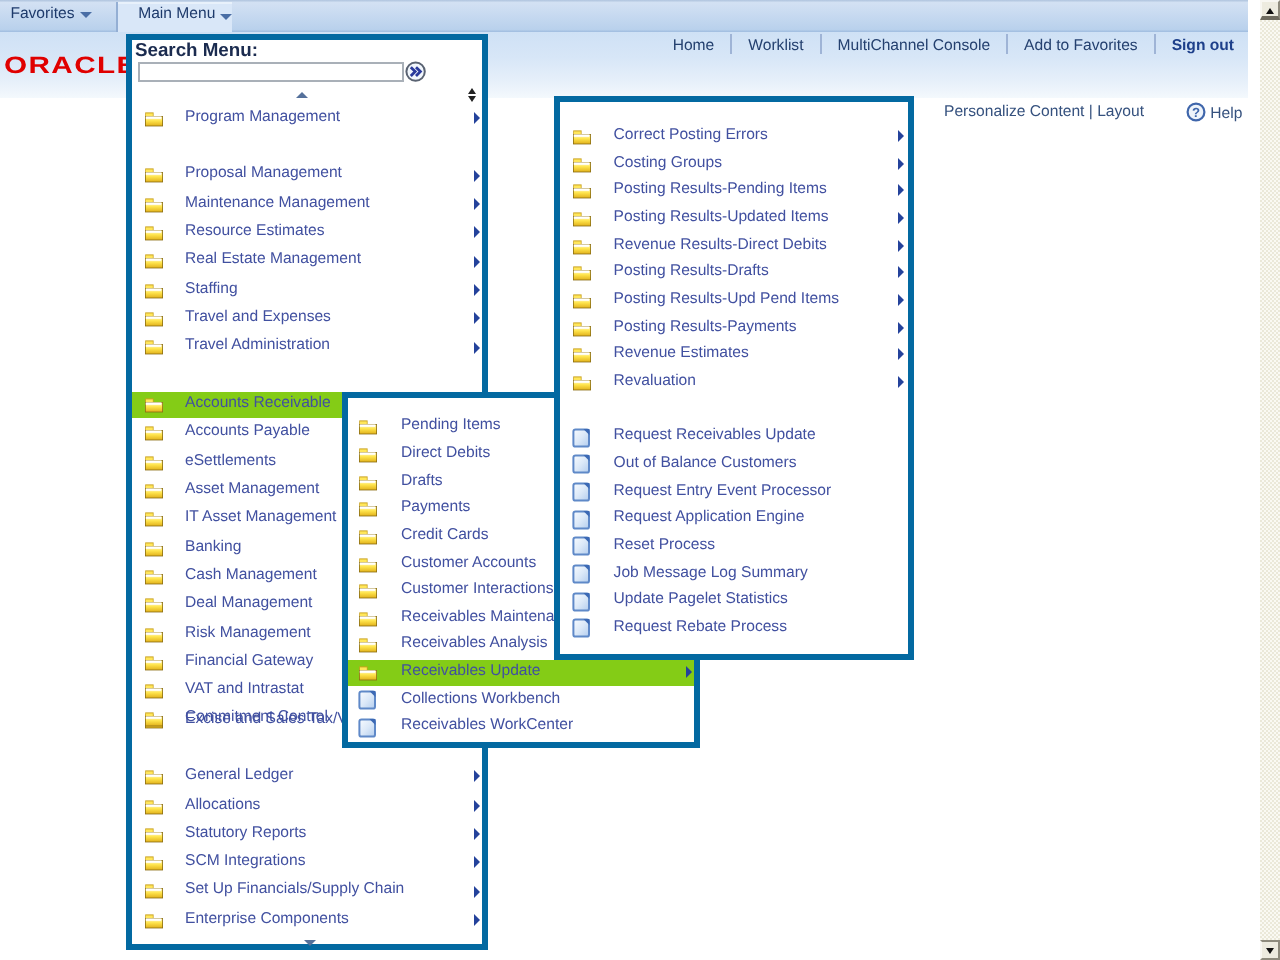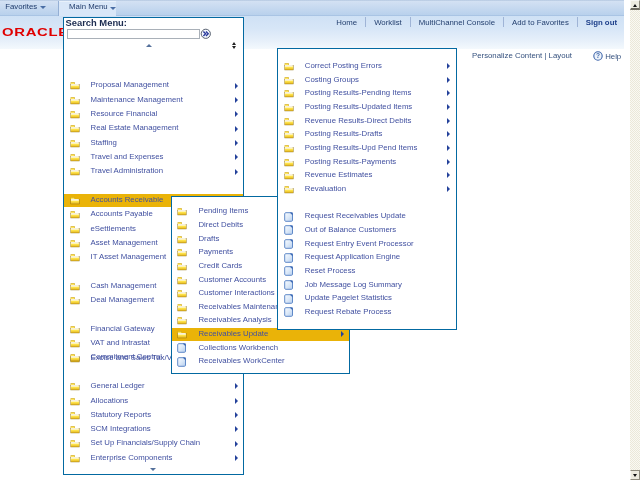--- a/index.html
+++ b/index.html
@@ -26,23 +26,23 @@
  background:conic-gradient(#faf9f3 90deg,#ebe8d9 90deg 180deg,#faf9f3 180deg 270deg,#ebe8d9 270deg);
  background-size:2px 2px}
 .sbtn{position:absolute;left:0;width:10px;height:10px;background:#edebdf;
  border:1px solid;border-color:#f8f7f2 #8e8b7d #8e8b7d #f8f7f2;box-sizing:border-box}
 .sbtn i{position:absolute;left:1.6px;width:0;height:0;border-style:solid;border-color:transparent}
 #sbu{top:0;border-bottom:2.4px solid #6f6c60}
 #sbu i{top:2.6px;border-width:0 2.6px 3.4px 2.6px;border-bottom-color:#111}
 #sbd{top:469.6px;border-top:1px solid #8e8b7d}
 #sbd i{top:3px;border-width:3.4px 2.6px 0 2.6px;border-top-color:#111}
 
-.panel{position:absolute;background:#fff;border:1px solid #0369a1;box-sizing:border-box}
+.panel{position:absolute;background:#fff;border:3px solid #0369a1;box-sizing:border-box}
 .row{position:absolute;left:0;width:100%}
-.row.hl{background:#eab308}
+.row.hl{background:#84cc16}
 .ic{position:absolute}
 .lb{position:absolute;top:50%;transform:translateY(-50%);margin-top:-1.5px;font-size:7.8px;line-height:9px;
  color:#4150a0;white-space:nowrap}
 i.ar{position:absolute;top:50%;margin-top:-3.4px;width:0;height:0;border-style:solid;
  border-color:transparent;border-width:3px 0 3px 3.5px;border-left-color:#24429b}
 .smlbl{position:absolute;left:1.5px;top:-0.6px;font-size:9.4px;font-weight:bold;color:#1b2b4f}
 .sin{position:absolute;left:2.5px;top:10.8px;width:133px;height:10.4px;background:#fff;
  border:1px solid #a9b0b8;box-sizing:border-box}
 .gob{position:absolute;left:136.3px;top:10.4px}
 i.tup,i.tdn{position:absolute;width:0;height:0;border-style:solid;border-color:transparent}
@@ -92,20 +92,31 @@
 <div class="smlbl">Search Menu:</div>
 <div class="sin"></div>
 <svg class="gob" width="12" height="12" viewBox="0 0 12 12">
 <circle cx="5.8" cy="5.8" r="4.6" fill="#f2f7fd" stroke="#5a6372" stroke-width="1"></circle>
 <path d="M3.4 3.6 L5.6 5.8 L3.4 8.0 M6.0 3.6 L8.2 5.8 L6.0 8.0" fill="none" stroke="#2a3a9c" stroke-width="1.4"></path>
 </svg>
 <i class="tup" style="left:81.8px;top:25.9px"></i>
 <i class="tup" style="left:167.5px;top:23.5px;border-width:0 2.6px 3px 2.6px;border-bottom-color:#222"></i>
 <i class="tdn" style="left:167.5px;top:27.8px;border-width:3px 2.6px 0 2.6px;border-top-color:#222"></i>
 <i class="tdn" style="left:85.7px;top:449.8px"></i>
+<div class="row" style="top:32.7px;height:13.4px">
+<svg class="ic" style="left:6px;top:2.2px" width="10" height="9" viewBox="0 0 10 9">
+<rect x="0.6" y="1.2" width="4.2" height="3" fill="#caa21d"></rect>
+<rect x="1.0" y="1.7" width="3.4" height="2.2" fill="#ffe65a"></rect>
+<rect x="0.5" y="3.0" width="9" height="5.2" fill="#8a6d12"></rect>
+<rect x="0.9" y="3.3" width="8.2" height="4.5" fill="url(#fg)"></rect>
+<rect x="0.9" y="3.3" width="7.6" height="1.1" fill="#ffffff"></rect>
+</svg>
+<span class="lb" style="left:26.5px">Program Management</span>
+<i class="ar" style="left:170.5px"></i>
+</div>
 <div class="row" style="top:61.3px;height:13.4px">
 <svg class="ic" style="left:6px;top:2.2px" width="10" height="9" viewBox="0 0 10 9">
 <rect x="0.6" y="1.2" width="4.2" height="3" fill="#caa21d"></rect>
 <rect x="1.0" y="1.7" width="3.4" height="2.2" fill="#ffe65a"></rect>
 <rect x="0.5" y="3.0" width="9" height="5.2" fill="#8a6d12"></rect>
 <rect x="0.9" y="3.3" width="8.2" height="4.5" fill="url(#fg)"></rect>
 <rect x="0.9" y="3.3" width="7.6" height="1.1" fill="#ffffff"></rect>
 </svg>
 <span class="lb" style="left:26.5px">Proposal Management</span>
 <i class="ar" style="left:170.5px"></i>
@@ -122,21 +133,21 @@
 <i class="ar" style="left:170.5px"></i>
 </div>
 <div class="row" style="top:90.0px;height:13.4px">
 <svg class="ic" style="left:6px;top:2.2px" width="10" height="9" viewBox="0 0 10 9">
 <rect x="0.6" y="1.2" width="4.2" height="3" fill="#caa21d"></rect>
 <rect x="1.0" y="1.7" width="3.4" height="2.2" fill="#ffe65a"></rect>
 <rect x="0.5" y="3.0" width="9" height="5.2" fill="#8a6d12"></rect>
 <rect x="0.9" y="3.3" width="8.2" height="4.5" fill="url(#fg)"></rect>
 <rect x="0.9" y="3.3" width="7.6" height="1.1" fill="#ffffff"></rect>
 </svg>
-<span class="lb" style="left:26.5px">Resource Financial</span>
+<span class="lb" style="left:26.5px">Resource Estimates</span>
 <i class="ar" style="left:170.5px"></i>
 </div>
 <div class="row" style="top:104.3px;height:13.4px">
 <svg class="ic" style="left:6px;top:2.2px" width="10" height="9" viewBox="0 0 10 9">
 <rect x="0.6" y="1.2" width="4.2" height="3" fill="#caa21d"></rect>
 <rect x="1.0" y="1.7" width="3.4" height="2.2" fill="#ffe65a"></rect>
 <rect x="0.5" y="3.0" width="9" height="5.2" fill="#8a6d12"></rect>
 <rect x="0.9" y="3.3" width="8.2" height="4.5" fill="url(#fg)"></rect>
 <rect x="0.9" y="3.3" width="7.6" height="1.1" fill="#ffffff"></rect>
 </svg>
@@ -224,40 +235,62 @@
 <svg class="ic" style="left:6px;top:2.2px" width="10" height="9" viewBox="0 0 10 9">
 <rect x="0.6" y="1.2" width="4.2" height="3" fill="#caa21d"></rect>
 <rect x="1.0" y="1.7" width="3.4" height="2.2" fill="#ffe65a"></rect>
 <rect x="0.5" y="3.0" width="9" height="5.2" fill="#8a6d12"></rect>
 <rect x="0.9" y="3.3" width="8.2" height="4.5" fill="url(#fg)"></rect>
 <rect x="0.9" y="3.3" width="7.6" height="1.1" fill="#ffffff"></rect>
 </svg>
 <span class="lb" style="left:26.5px">IT Asset Management</span>
 <i class="ar" style="left:170.5px"></i>
 </div>
+<div class="row" style="top:247.5px;height:13.4px">
+<svg class="ic" style="left:6px;top:2.2px" width="10" height="9" viewBox="0 0 10 9">
+<rect x="0.6" y="1.2" width="4.2" height="3" fill="#caa21d"></rect>
+<rect x="1.0" y="1.7" width="3.4" height="2.2" fill="#ffe65a"></rect>
+<rect x="0.5" y="3.0" width="9" height="5.2" fill="#8a6d12"></rect>
+<rect x="0.9" y="3.3" width="8.2" height="4.5" fill="url(#fg)"></rect>
+<rect x="0.9" y="3.3" width="7.6" height="1.1" fill="#ffffff"></rect>
+</svg>
+<span class="lb" style="left:26.5px">Banking</span>
+<i class="ar" style="left:170.5px"></i>
+</div>
 <div class="row" style="top:261.8px;height:13.4px">
 <svg class="ic" style="left:6px;top:2.2px" width="10" height="9" viewBox="0 0 10 9">
 <rect x="0.6" y="1.2" width="4.2" height="3" fill="#caa21d"></rect>
 <rect x="1.0" y="1.7" width="3.4" height="2.2" fill="#ffe65a"></rect>
 <rect x="0.5" y="3.0" width="9" height="5.2" fill="#8a6d12"></rect>
 <rect x="0.9" y="3.3" width="8.2" height="4.5" fill="url(#fg)"></rect>
 <rect x="0.9" y="3.3" width="7.6" height="1.1" fill="#ffffff"></rect>
 </svg>
 <span class="lb" style="left:26.5px">Cash Management</span>
 <i class="ar" style="left:170.5px"></i>
 </div>
 <div class="row" style="top:276.1px;height:13.4px">
 <svg class="ic" style="left:6px;top:2.2px" width="10" height="9" viewBox="0 0 10 9">
 <rect x="0.6" y="1.2" width="4.2" height="3" fill="#caa21d"></rect>
 <rect x="1.0" y="1.7" width="3.4" height="2.2" fill="#ffe65a"></rect>
 <rect x="0.5" y="3.0" width="9" height="5.2" fill="#8a6d12"></rect>
 <rect x="0.9" y="3.3" width="8.2" height="4.5" fill="url(#fg)"></rect>
 <rect x="0.9" y="3.3" width="7.6" height="1.1" fill="#ffffff"></rect>
 </svg>
 <span class="lb" style="left:26.5px">Deal Management</span>
+<i class="ar" style="left:170.5px"></i>
+</div>
+<div class="row" style="top:290.5px;height:13.4px">
+<svg class="ic" style="left:6px;top:2.2px" width="10" height="9" viewBox="0 0 10 9">
+<rect x="0.6" y="1.2" width="4.2" height="3" fill="#caa21d"></rect>
+<rect x="1.0" y="1.7" width="3.4" height="2.2" fill="#ffe65a"></rect>
+<rect x="0.5" y="3.0" width="9" height="5.2" fill="#8a6d12"></rect>
+<rect x="0.9" y="3.3" width="8.2" height="4.5" fill="url(#fg)"></rect>
+<rect x="0.9" y="3.3" width="7.6" height="1.1" fill="#ffffff"></rect>
+</svg>
+<span class="lb" style="left:26.5px">Risk Management</span>
 <i class="ar" style="left:170.5px"></i>
 </div>
 <div class="row" style="top:304.8px;height:13.4px">
 <svg class="ic" style="left:6px;top:2.2px" width="10" height="9" viewBox="0 0 10 9">
 <rect x="0.6" y="1.2" width="4.2" height="3" fill="#caa21d"></rect>
 <rect x="1.0" y="1.7" width="3.4" height="2.2" fill="#ffe65a"></rect>
 <rect x="0.5" y="3.0" width="9" height="5.2" fill="#8a6d12"></rect>
 <rect x="0.9" y="3.3" width="8.2" height="4.5" fill="url(#fg)"></rect>
 <rect x="0.9" y="3.3" width="7.6" height="1.1" fill="#ffffff"></rect>
 </svg>

